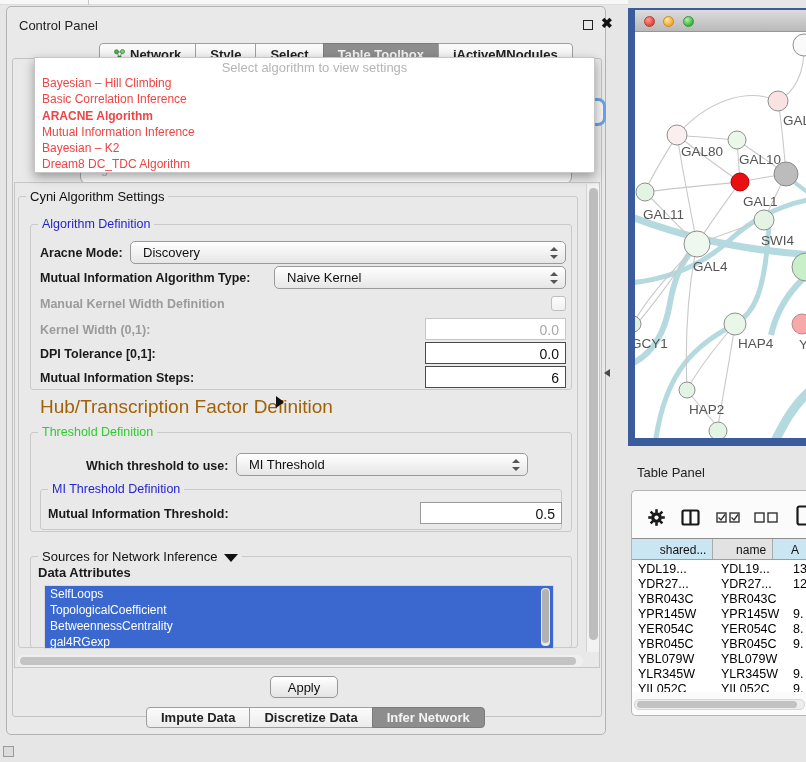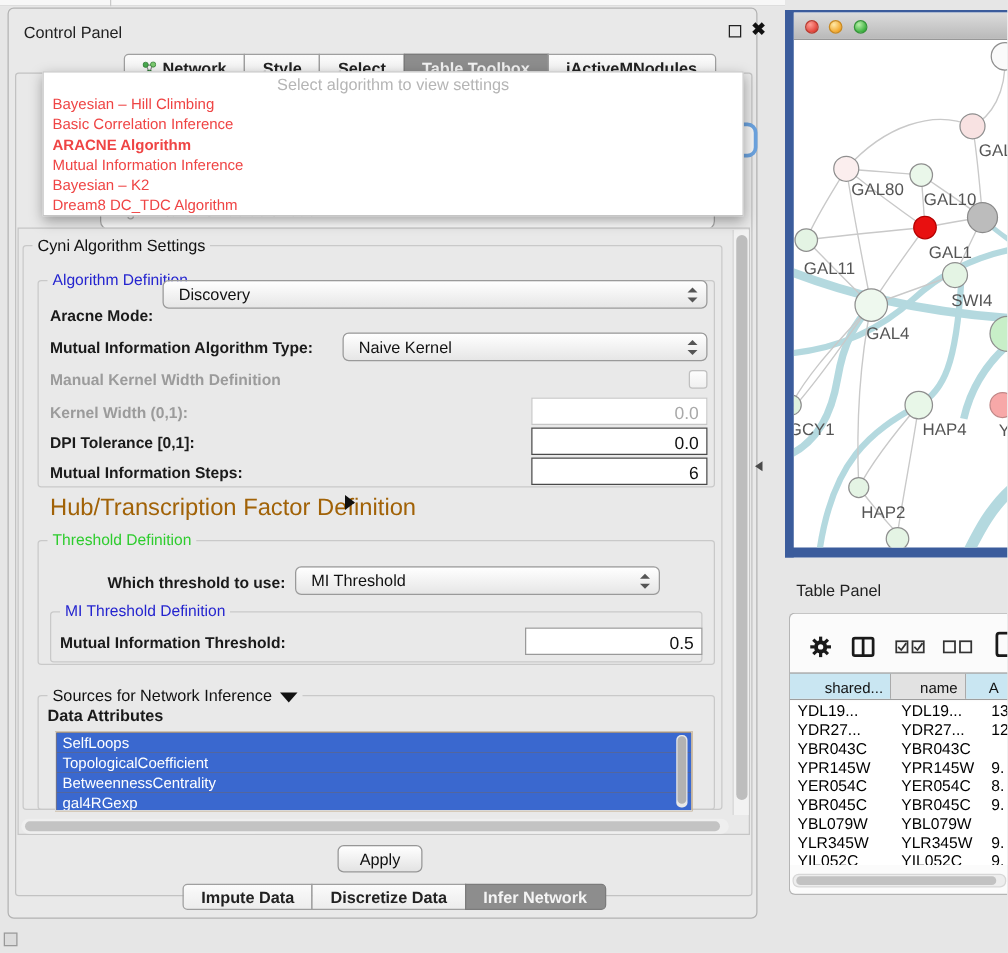--- a/index.html
+++ b/index.html
@@ -61,21 +61,21 @@
   .field.disabled { border:1px solid #c7c7c7; color:#a9a9a9; }
 
   .checkbox { position:absolute; width:15px; height:15px; border:1px solid #c0c0c0;
     border-radius:3px; background:linear-gradient(#fdfdfd,#f0f0f0); }
 
   .tri-right { position:absolute; width:0; height:0; border-top:6px solid transparent;
     border-bottom:6px solid transparent; border-left:8px solid #111; }
   .tri-down  { display:inline-block; width:0; height:0; border-left:7px solid transparent;
     border-right:7px solid transparent; border-top:8px solid #111; vertical-align:middle; margin-left:6px; }
 
-  .attr-list { left:44px; top:585px; width:510px; height:64px; background:#a16207; overflow:hidden; border:1px solid #d8d8d8; }
+  .attr-list { left:44px; top:585px; width:510px; height:64px; background:#5eead4; overflow:hidden; border:1px solid #d8d8d8; }
   .attr-item { height:16px; line-height:16px; background:#3a68cf; color:#fff; font-size:12px; padding-left:5px; }
   .list-scroll { position:absolute; right:3px; top:2px; width:9px; height:58px; background:#e8e8e8; border-radius:4px; }
   .list-scroll .thumb { position:absolute; left:1px; top:1px; width:7px; height:54px; background:#b2b2b2; border-radius:4px; }
 
   .apply-btn { left:270px; top:676px; width:68px; height:22px; border:1px solid #979797; border-radius:5px;
     background:linear-gradient(#ffffff,#e3e3e3); font-size:13px; color:#111; text-align:center; padding-top:3px; }
 
   .bottom-tabs { left:146px; top:707px; height:21px; display:flex; }
   .btab { background:linear-gradient(#fbfbfb,#ececec); border:1px solid #9f9f9f; margin-left:-1px;
     font-size:13px; font-weight:600; color:#222; padding:2px 14px 0; height:21px; }
@@ -174,21 +174,21 @@
 
   <div class="abs scrollpane"></div>
 
   <div class="abs group" style="left:18px;top:196px;width:560px;height:452px;"></div>
   <span class="group-label" style="left:26px;top:189px;font-size:13px;">Cyni Algorithm Settings</span>
 
   <div class="abs group" style="left:30px;top:224px;width:542px;height:166px;"></div>
   <span class="group-label lbl-blue" style="left:38px;top:217px;">Algorithm Definition</span>
 
   <span class="flabel" style="left:40px;top:246px;">Aracne Mode:</span>
-  <div class="combo" style="left:130px;top:224px;width:436px;">
+  <div class="combo" style="left:130px;top:241px;width:436px;">
     <span>Discovery</span>
     <span class="stepper">
         <i class="up"></i>
         <i class="down"></i>
       </span>
   </div>
 
   <span class="flabel" style="left:40px;top:271px;">Mutual Information Algorithm Type:</span>
   <div class="combo" style="left:274px;top:266px;width:292px;">
     <span>Naive Kernel</span>

